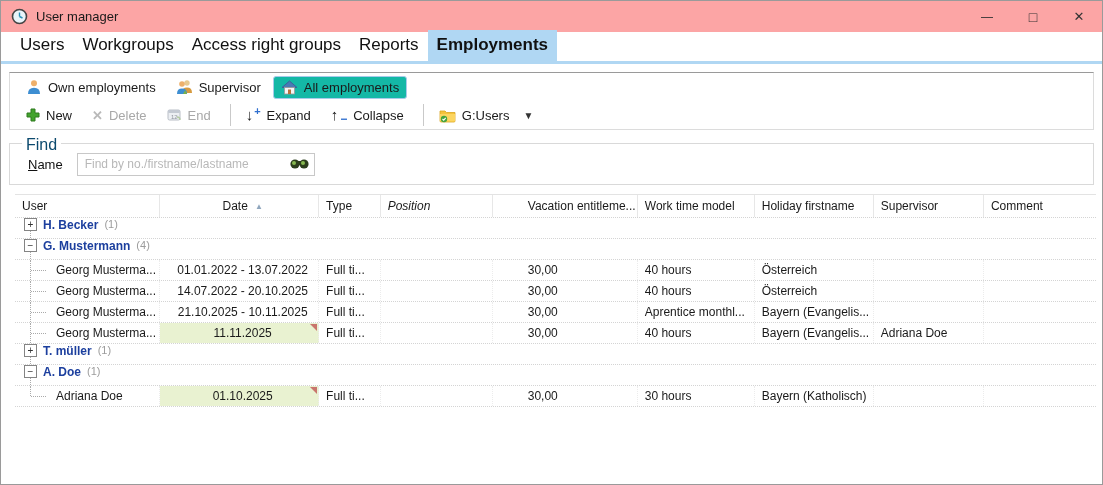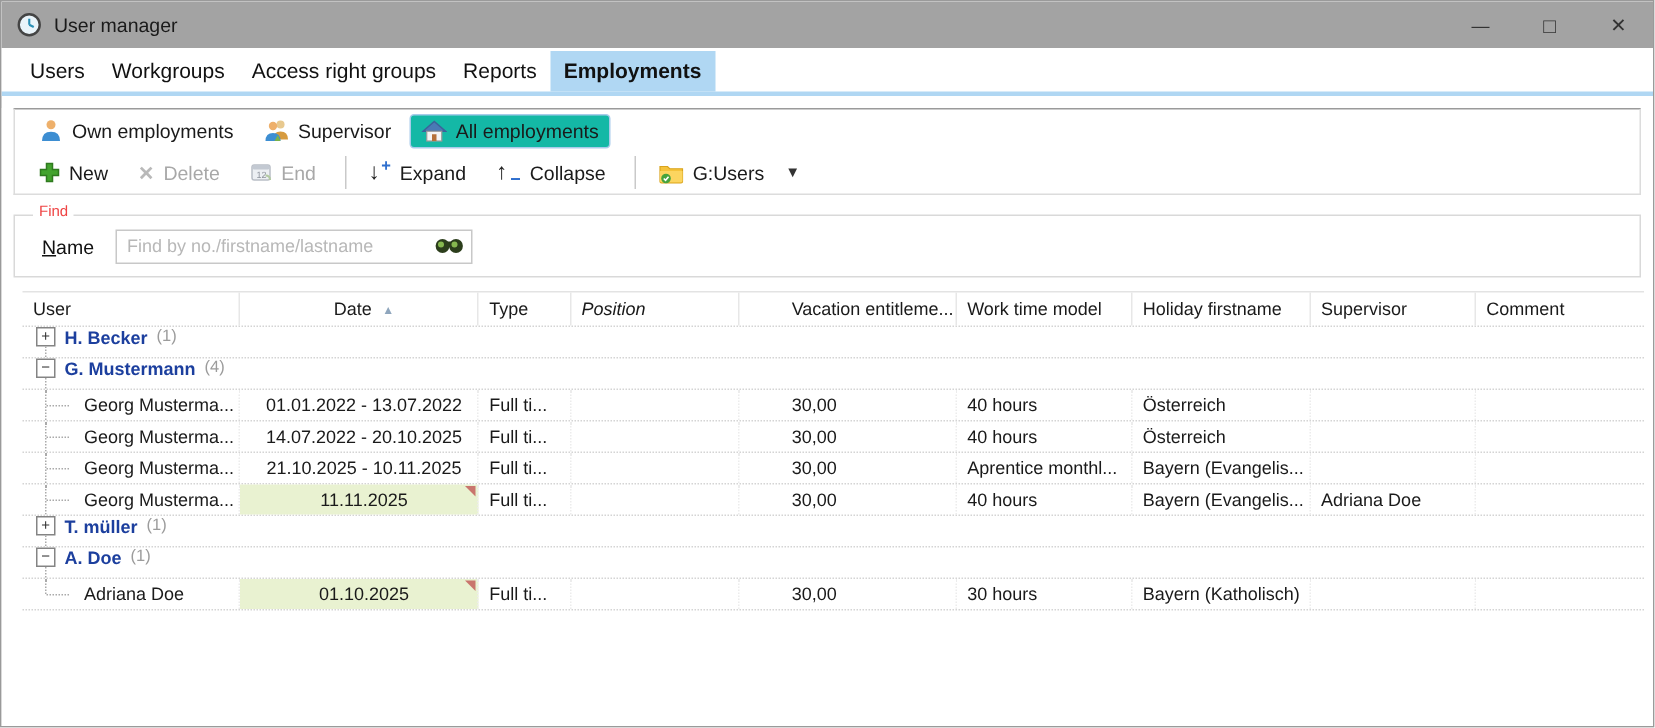--- a/index.html
+++ b/index.html
@@ -3,50 +3,50 @@
 <meta charset="utf-8">
 <style>
   * { box-sizing: border-box; margin: 0; padding: 0; }
   html,body { background:#e8e8e8; }
   body { font-family: "Liberation Sans", sans-serif; }
   .window {
     position: relative; width: 1103px; height: 485px;
     background:#fff; border:1px solid #9a9a9a; overflow:hidden;
   }
   
-  .titlebar { height:31px; background:#a3a3a3; display:flex; align-items:center; }
+  .titlebar { height:31px; background:#fca5a5; display:flex; align-items:center; }
   .titlebar .app-icon { margin-left:10px; width:17px; height:17px; }
   .titlebar .title { margin-left:8px; font-size:13px; color:#1a1a1a; }
   .win-controls { margin-left:auto; display:flex; height:100%; }
   .win-btn { width:46px; height:100%; display:flex; align-items:center; justify-content:center;
     font-size:12px; color:#333; cursor:default; }
   .win-btn.max { font-size:14px; }
   .win-btn.close { font-size:13px; }
   
   .tabbar { height:29px; background:#fff; display:flex; align-items:flex-end; padding-left:10px; }
-  .tab { padding:5px 9px 6px 9px; font-size:14px; color:#111; cursor:default; }
+  .tab { padding:5px 9px 6px 9px; font-size:17px; color:#111; cursor:default; }
   .tab.active { background:#b0d7f3; font-weight:bold; }
   .tabstrip { height:3px; background:#b0d7f3; }
   
   .content { position:relative; background:#fff; height:422px; }
   .toolbar-box { margin:8px 8px 0 8px; border:1px solid #dcdcdc; border-top:1px solid #9a9a9a; background:#fff;text-align:center; }
   .tb-row { height:28px; display:flex; align-items:center; padding-left:8px; }
   .tb-btn { display:flex; align-items:center; gap:6px; padding:3px 7px; font-size:13px; color:#1a1a1a;
     border:1px solid transparent; border-radius:3px; margin-right:4px; cursor:default; white-space:nowrap; }
   .tb-btn.active { background:#14b8a6; border-color:#a8cbea; }
   .tb-btn.disabled { color:#a8a8a8; }
   .tb-sep { width:1px; height:22px; background:#c9c9c9; margin:0 7px; }
   .x-glyph { color:#b9b9b9; font-weight:bold; font-size:13px; }
   .arrow-glyph { font-size:15px; font-weight:bold; color:#222; line-height:14px; }
   .mod-plus { color:#2f6fce; font-weight:bold; font-size:11px; margin-left:-5px; transform:translateY(-4px); display:inline-block;}
   .mod-minus { color:#2f6fce; font-weight:bold; font-size:12px; margin-left:-4px; transform:translateY(4px); display:inline-block;}
   .caret { font-size:10px; color:#333; margin-left:8px; }
   
   .find-box { position:relative; margin:13px 8px 0 8px; border:1px solid #d9d9d9; height:42px; }
-  .find-legend { position:absolute; top:-8px; left:12px; background:#fff; padding:0 4px; font-size:10px; color:#ef4444; }
+  .find-legend { position:absolute; top:-8px; left:12px; background:#fff; padding:0 4px; font-size:16px; color:#0c4a6e; }
   .find-row { display:flex; align-items:center; height:100%; padding-left:18px; }
   .name-label { font-size:13px; color:#111; display:inline-block; }
   .name-label::first-letter { text-decoration:underline; }
   .search-wrap { position:relative; margin-left:14px; }
   .search-input { width:238px; height:23px; border:1px solid #c8c8c8; font-size:12px; padding:0 28px 0 7px;
     font-family:"Liberation Sans",sans-serif; color:#333; }
   .search-input::placeholder { color:#b8b8b8; }
   .binocs { position:absolute; right:6px; top:5px; }
   
   .table { margin:9px 6px 0 14px; border-top:1px solid #e3e3e3; font-size:12px; }

